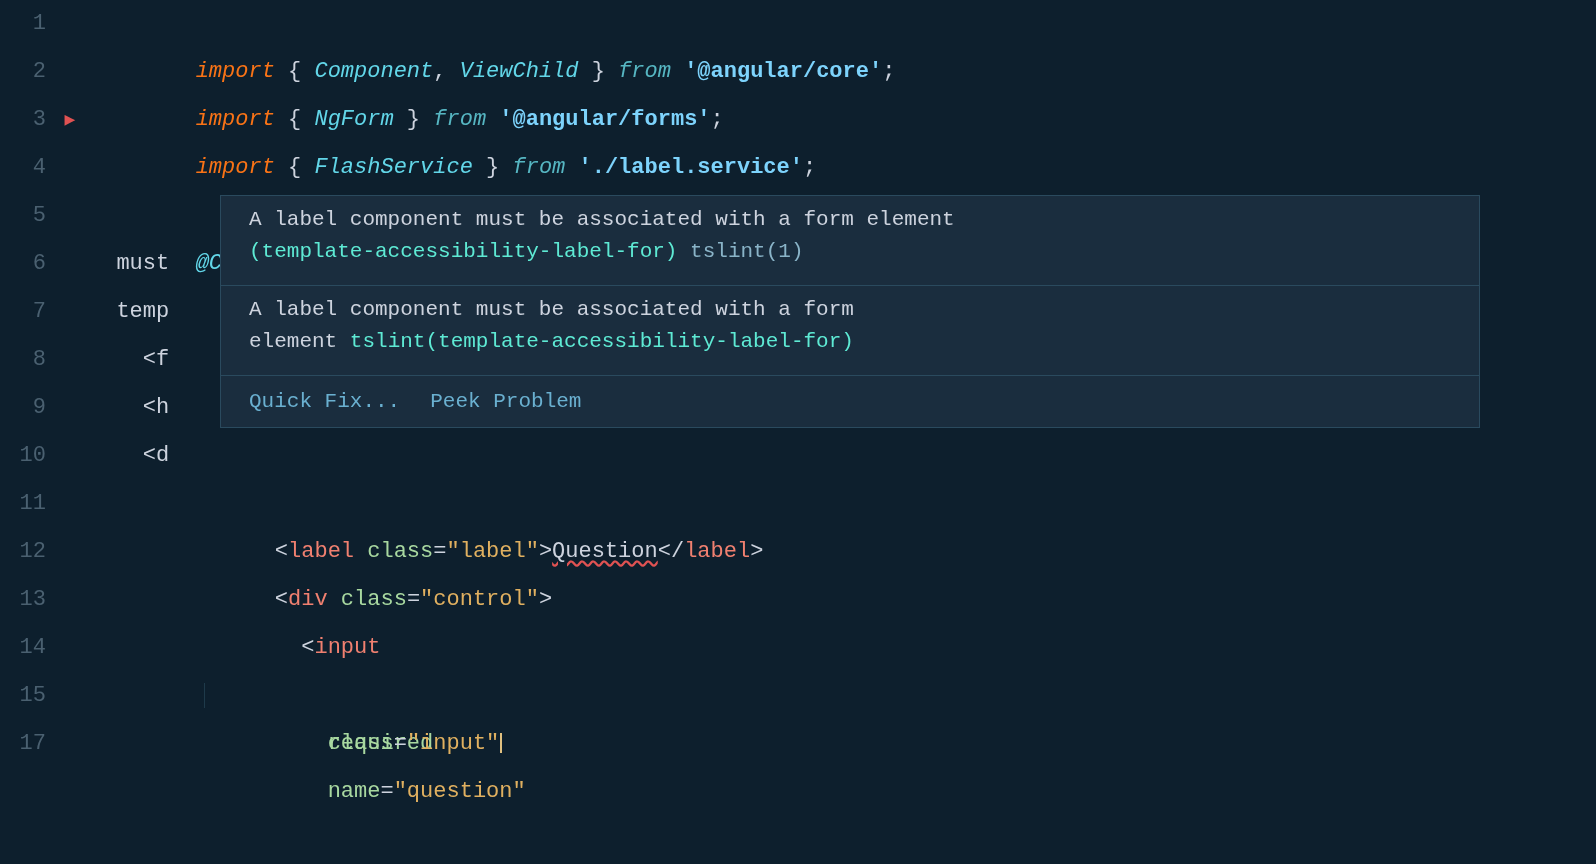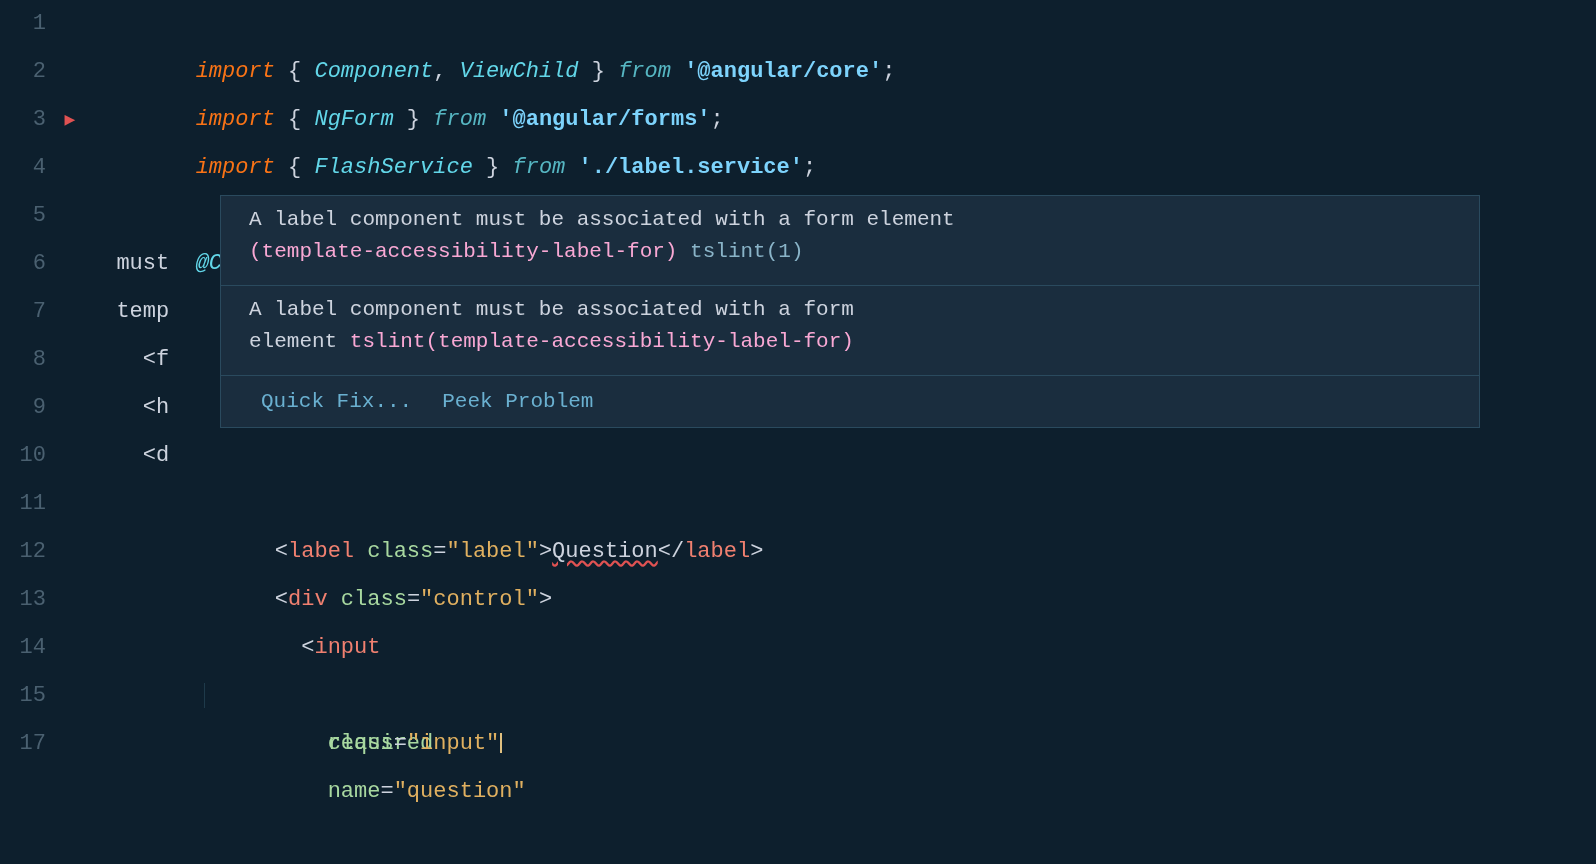--- a/index.html
+++ b/index.html
@@ -106,32 +106,32 @@
       border-bottom: none;
     }
 
     .tooltip-text {
       font-size: 21px;
       line-height: 1.5;
       color: #cdd3de;
     }
 
     .tooltip-code {
-      color: #f9a8d4;
+      color: #5eead4;
       font-family: 'Consolas', 'Courier New', monospace;
     }
 
     .tooltip-lint {
       color: #8ab4c8;
     }
 
     .tooltip-actions {
       display: flex;
       gap: 30px;
-      padding: 14px 40px;
+      padding: 14px 28px;
       background-color: #1a2d3e;
     }
 
     .action-btn {
       color: #6ab0d0;
       font-size: 21px;
       cursor: pointer;
       font-family: 'Consolas', 'Courier New', monospace;
     }
   </style>

